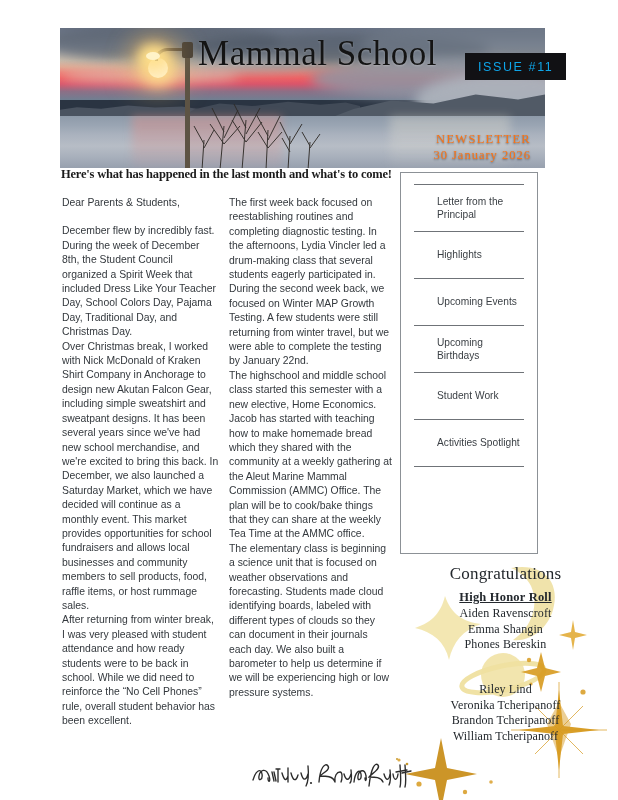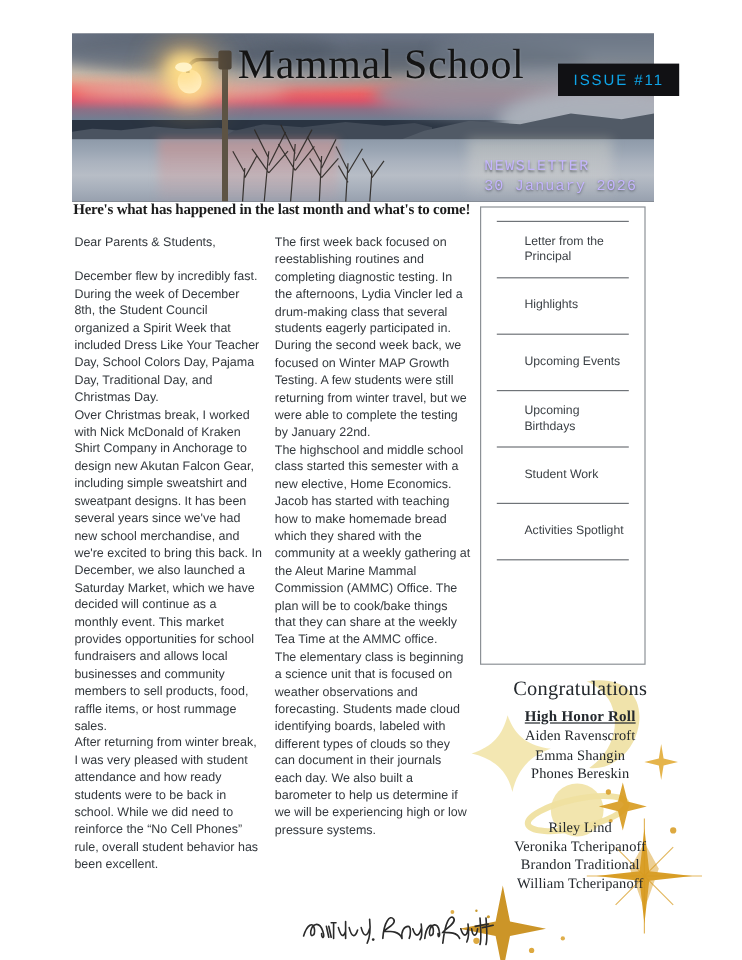--- a/index.html
+++ b/index.html
@@ -148,23 +148,23 @@
     font-size: 35px;
     letter-spacing: .5px;
     color: #141414;
     text-shadow: 0 1px 2px rgba(255,255,255,.25);
     padding-left: 30px;
   }
   .hero-newsletter {
     position: absolute;
     right: 14px;
     top: 103px;
-    text-align: left;
-    font-family: Liberation Mono, monospace;
-    color: #c4b5fd;
+    text-align: right;
+    font-family: Liberation Serif, serif;
+    color: #f97316;
     letter-spacing: 1.3px;
     font-size: 12.5px;
     line-height: 16px;
     text-shadow: 0 1px 2px rgba(20,25,35,.55);
   }
   .hero-newsletter .date { letter-spacing: 1px; }
 
   .issue-badge {
     position: absolute;
     left: 465px;
@@ -230,21 +230,21 @@
     height: 46px;
     font-size: 10.2px;
     line-height: 13.4px;
     color: #3a3f44;
   }
   .toc-item .toc-label { display:block;padding-left:24px; }
 
   
   .congrats-wrap {
     position: absolute;
-    left: 371px;
+    left: 393px;
     top: 558px;
     width: 225px;
     height: 242px;
     overflow: hidden;
   }
   .deco { position: absolute; }
 
   .congrats-title {
     position: absolute;
     left: 0; right: 0; top: 6px;
@@ -447,16 +447,16 @@
   <div class="roll-block block-high">
     <div class="roll-head">High Honor Roll</div>
     <div class="roll-name">Aiden Ravenscroft</div>
     <div class="roll-name">Emma Shangin</div>
     <div class="roll-name">Phones Bereskin</div>
   </div>
 
   <div class="roll-block block-hon">
     <div class="roll-name">Riley Lind</div>
     <div class="roll-name">Veronika Tcheripanoff</div>
-    <div class="roll-name">Brandon Traditional</div>
+    <div class="roll-name">Brandon Tcheripanoff</div>
     <div class="roll-name">William Tcheripanoff</div>
   </div>
 </div>
 
 </body></html>

